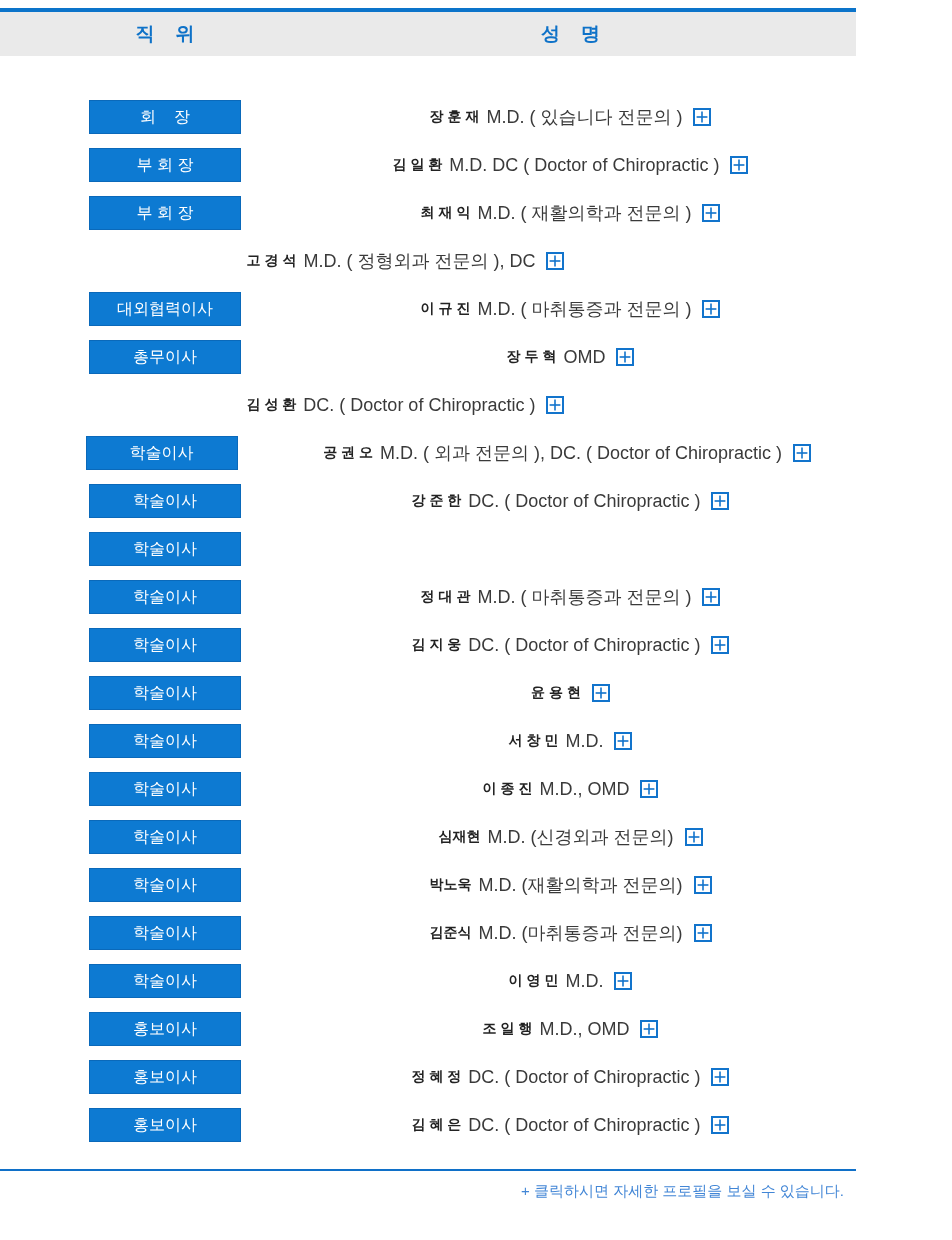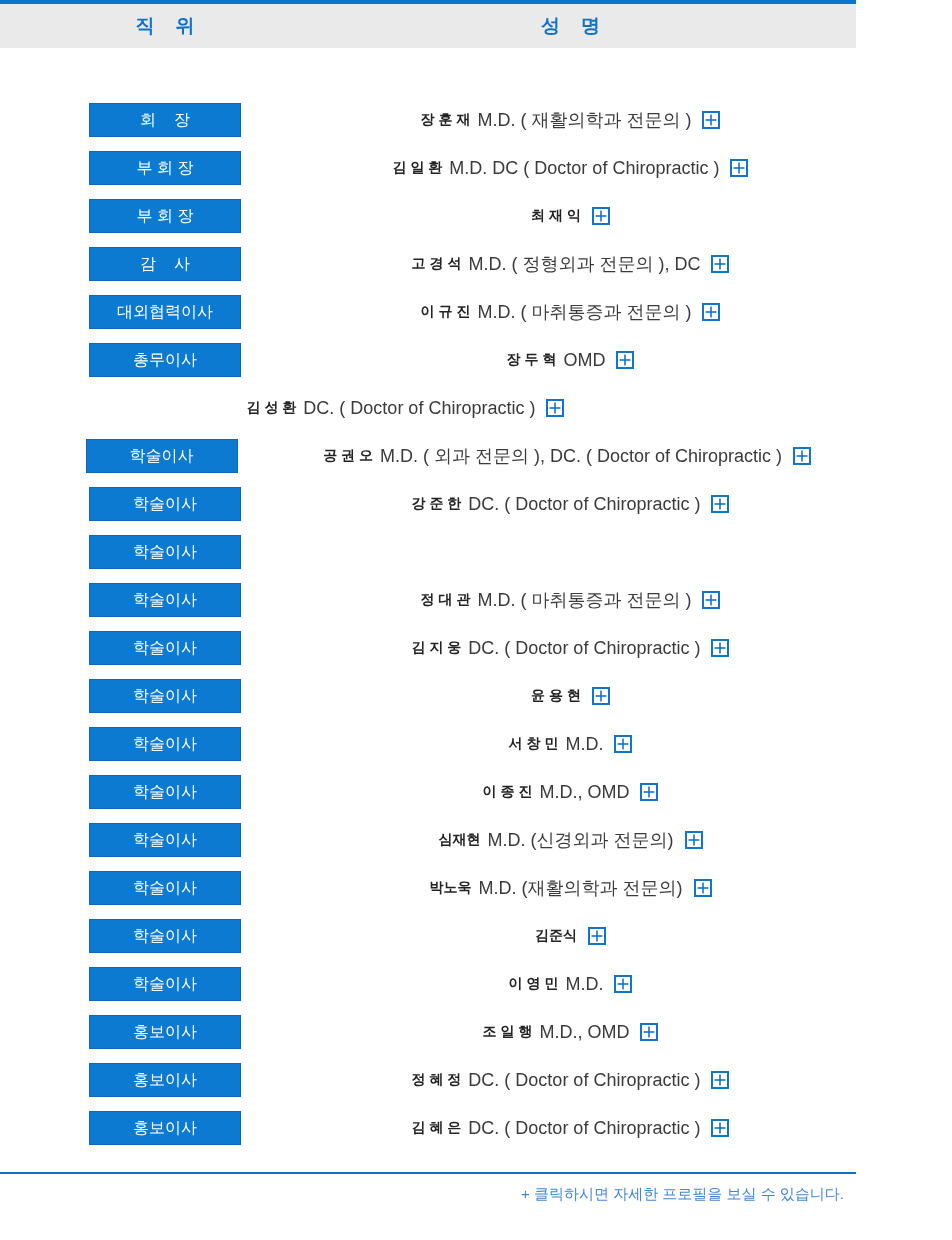--- a/index.html
+++ b/index.html
@@ -12,39 +12,39 @@
     --cred-text:#3a3a3a;
     --footer-text:#4286d6;
   }
   html,body{margin:0;padding:0;}
   body{
     width:952px;height:1240px;
     background:#ffffff;
     font-family:"Liberation Sans",sans-serif;
     overflow:hidden;
   }
-  .page{width:856px;}
+  .page{width:856px;margin-top:8px;}
   
   .table-header{
     height:44px;
     background:var(--header-bg);
     border-top:4px solid var(--accent);
     display:flex;
     align-items:center;
   }
   .col-position{width:330px;display:flex;justify-content:center;}
   .col-name{flex:1;display:flex;justify-content:center;align-items:center;padding-right:45px;}
   .header-label{
     color:var(--header-text);
     font-size:19px;
     font-weight:600;
     white-space:pre;
   }
   
-  .rows{padding-top:48px;}
+  .rows{padding-top:37px;}
   .row{
     height:48px;
     display:flex;
     align-items:center;
   }
   .badge{
     width:152px;height:34px;
     background:var(--badge-bg);
     border:1px solid var(--badge-border);
     box-sizing:border-box;
@@ -110,21 +110,21 @@
 
   <div class="rows">
   <div class="row">
     <div class="col-position">
       <div class="badge">
         <span>회    장</span>
       </div>
     </div>
     <div class="col-name">
       <span class="member-name">장 훈 재</span>
-      <span class="member-cred">M.D. ( 재활의학과 전문의 )</span>
+      <span class="member-cred">M.D. ( 있습니다 전문의 )</span>
       <button class="plus-btn" type="button">
         <svg width="18" height="18" viewBox="0 0 18 18">
           <rect x="1" y="1" width="16" height="16" fill="none" stroke="#1274cc" stroke-width="2"></rect>
           <line x1="9" y1="3.6" x2="9" y2="14.4" stroke="#1274cc" stroke-width="1.6"></line>
           <line x1="3.6" y1="9" x2="14.4" y2="9" stroke="#1274cc" stroke-width="1.6"></line>
         </svg>
       </button>
     </div>
   </div>
 
@@ -148,36 +148,32 @@
   </div>
 
   <div class="row">
     <div class="col-position">
       <div class="badge">
         <span>부 회 장</span>
       </div>
     </div>
     <div class="col-name">
       <span class="member-name">최 재 익</span>
-      <button class="plus-btn" type="button">
-        <svg width="18" height="18" viewBox="0 0 18 18">
-          <rect x="1" y="1" width="16" height="16" fill="none" stroke="#1274cc" stroke-width="2"></rect>
-          <line x1="9" y1="3.6" x2="9" y2="14.4" stroke="#1274cc" stroke-width="1.6"></line>
-          <line x1="3.6" y1="9" x2="14.4" y2="9" stroke="#1274cc" stroke-width="1.6"></line>
-        </svg>
-      </button>
-    </div>
-  </div>
-
-  <div class="row">
-    <div class="col-position">
-      <div class="badge">
-        <span>감    사</span>
-      </div>
-    </div>
+      <span class="member-cred">M.D. ( 재활의학과 전문의 )</span>
+      <button class="plus-btn" type="button">
+        <svg width="18" height="18" viewBox="0 0 18 18">
+          <rect x="1" y="1" width="16" height="16" fill="none" stroke="#1274cc" stroke-width="2"></rect>
+          <line x1="9" y1="3.6" x2="9" y2="14.4" stroke="#1274cc" stroke-width="1.6"></line>
+          <line x1="3.6" y1="9" x2="14.4" y2="9" stroke="#1274cc" stroke-width="1.6"></line>
+        </svg>
+      </button>
+    </div>
+  </div>
+
+  <div class="row">
     <div class="col-name">
       <span class="member-name">고 경 석</span>
       <span class="member-cred">M.D. ( 정형외과 전문의 ), DC</span>
       <button class="plus-btn" type="button">
         <svg width="18" height="18" viewBox="0 0 18 18">
           <rect x="1" y="1" width="16" height="16" fill="none" stroke="#1274cc" stroke-width="2"></rect>
           <line x1="9" y1="3.6" x2="9" y2="14.4" stroke="#1274cc" stroke-width="1.6"></line>
           <line x1="3.6" y1="9" x2="14.4" y2="9" stroke="#1274cc" stroke-width="1.6"></line>
         </svg>
       </button>
@@ -415,20 +411,21 @@
   </div>
 
   <div class="row">
     <div class="col-position">
       <div class="badge">
         <span>학술이사</span>
       </div>
     </div>
     <div class="col-name">
       <span class="member-name">김준식</span>
+      <span class="member-cred">M.D. (마취통증과 전문의)</span>
       <button class="plus-btn" type="button">
         <svg width="18" height="18" viewBox="0 0 18 18">
           <rect x="1" y="1" width="16" height="16" fill="none" stroke="#1274cc" stroke-width="2"></rect>
           <line x1="9" y1="3.6" x2="9" y2="14.4" stroke="#1274cc" stroke-width="1.6"></line>
           <line x1="3.6" y1="9" x2="14.4" y2="9" stroke="#1274cc" stroke-width="1.6"></line>
         </svg>
       </button>
     </div>
   </div>
 

